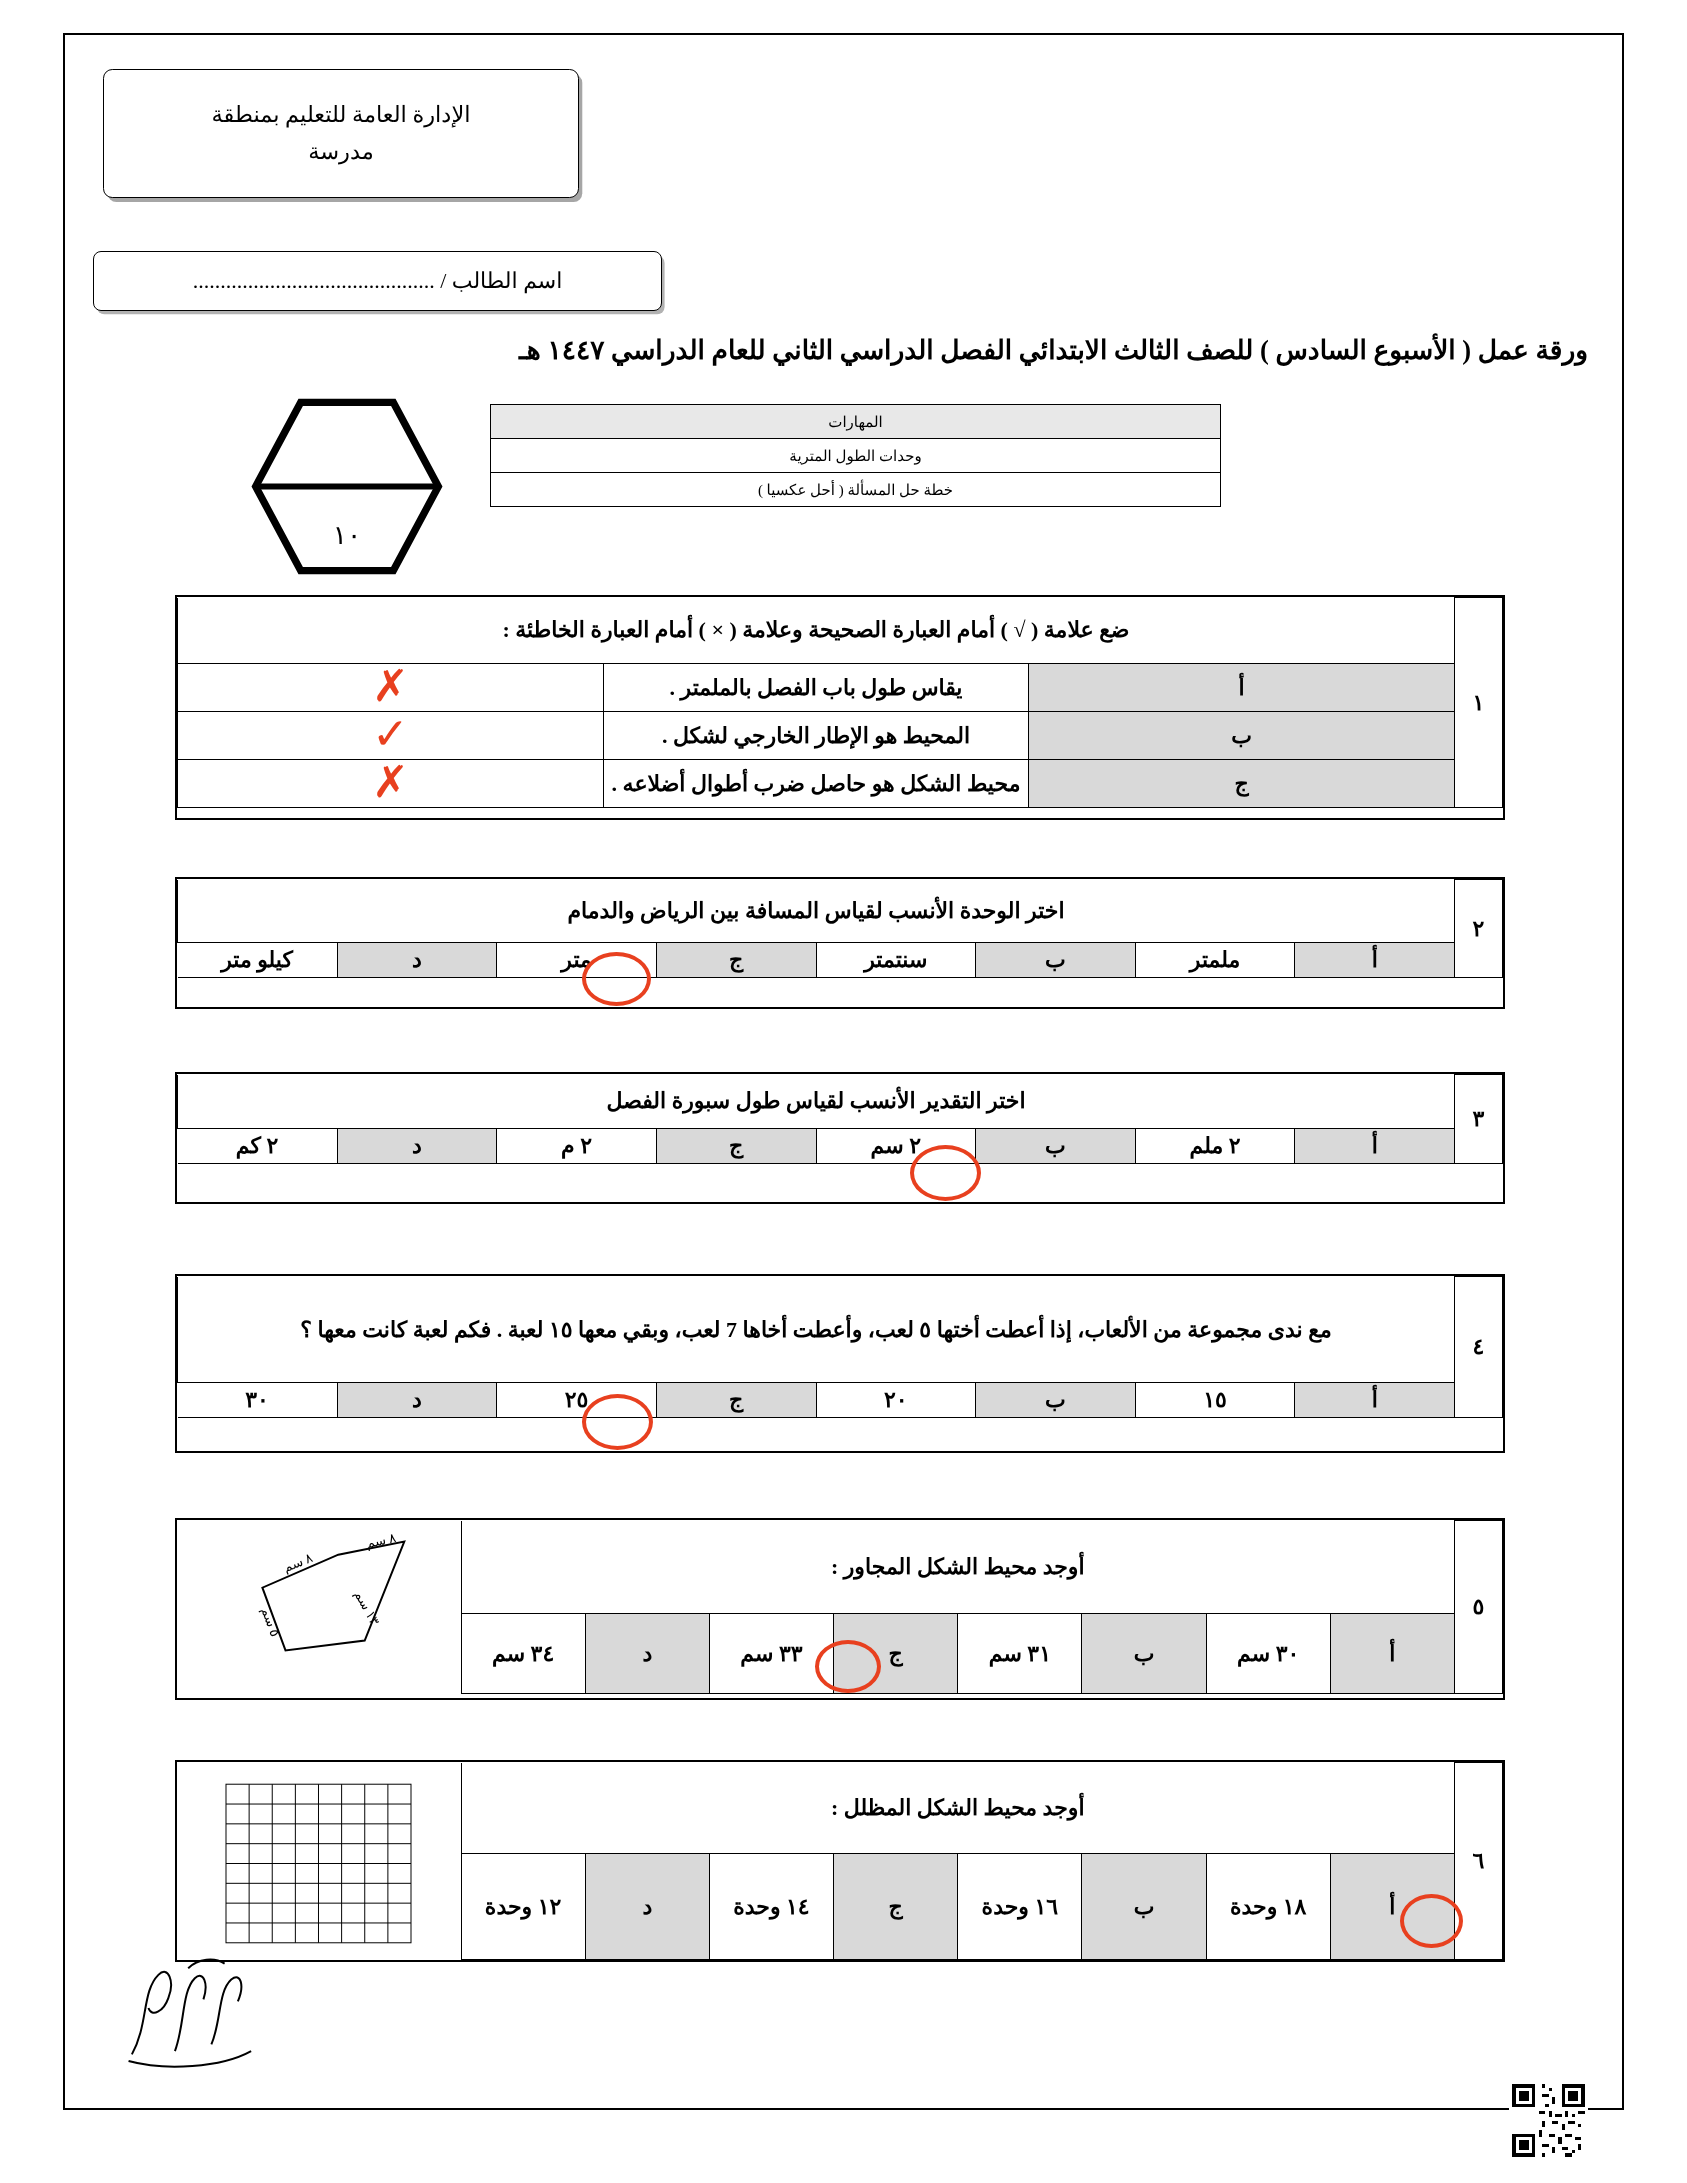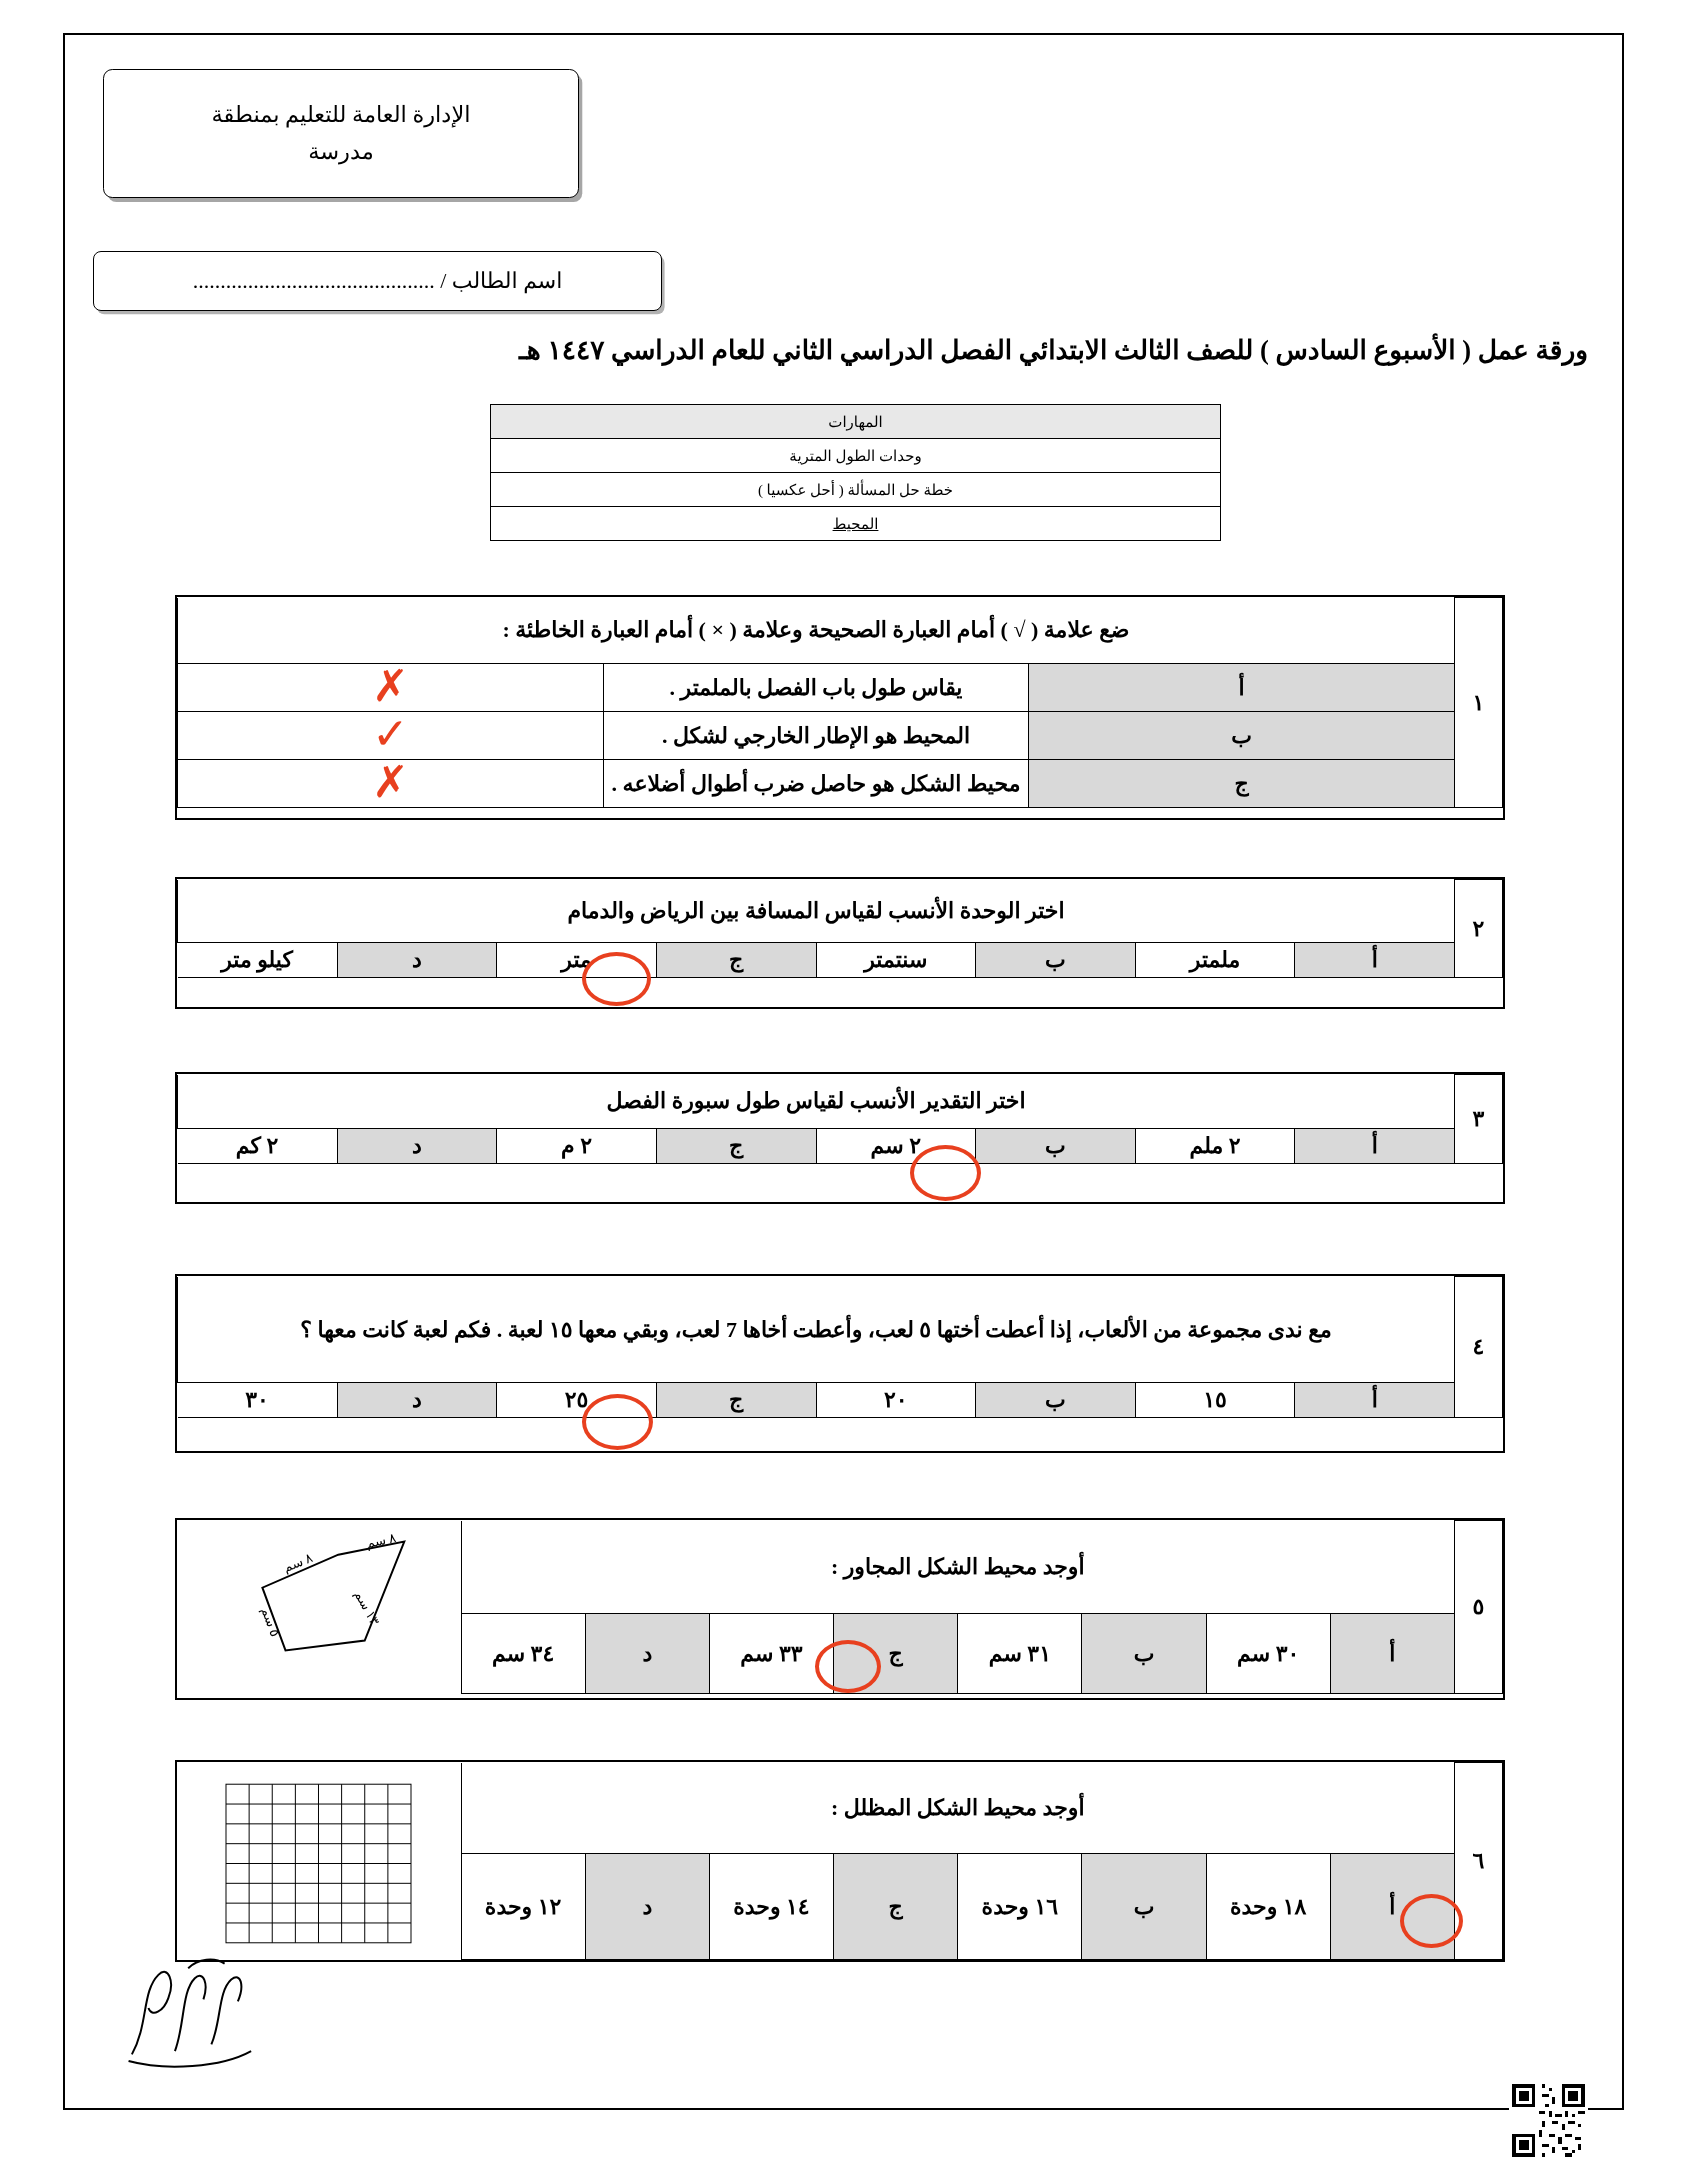--- a/index.html
+++ b/index.html
@@ -182,34 +182,38 @@
     <div>الإدارة العامة للتعليم بمنطقة</div>
     <div>مدرسة</div>
   </div>
 
   <div id="student-box">
     <span>اسم الطالب / ............................................</span>
   </div>
 
   <div class="title-line">ورقة عمل ( الأسبوع السادس ) للصف الثالث الابتدائي الفصل الدراسي الثاني للعام الدراسي ١٤٤٧ هـ</div>
 
+  <div class="hex-wrap">
+    <svg width="192" height="179" viewBox="0 0 290 270" style="position:absolute;left:0;top:0;">
+      <polygon points="75,8 215,8 283,135 215,262 75,262 7,135" fill="#ffffff" stroke="#000000" stroke-width="11"></polygon>
+      <line x1="7" y1="135" x2="283" y2="135" stroke="#000000" stroke-width="9"></line>
+    </svg>
+    <div class="hex-num">١٠</div>
+  </div>
 
   <table class="skills">
     <tbody>
         <tr>
           <td class="shaded">المهارات</td>
         </tr>
     <tr>
           <td>وحدات الطول المترية</td>
         </tr>
     <tr>
           <td>خطة حل المسألة ( أحل عكسيا )</td>
-        </tr>
-    <tr>
-          <td class="u">المحيط</td>
         </tr>
   </tbody>
     </table>
 
   <div class="qblock" style="right:182px;top:595px;width:1330px;height:225px;">
     <table class="qtable">
       <tbody>
           <tr>
         <td rowspan="4" class="qnum">١</td>
         <td colspan="3" class="head-cell" style="border-top:none;border-right:none;height:66px;">ضع علامة ( √ ) أمام العبارة الصحيحة وعلامة ( × ) أمام العبارة الخاطئة :</td>

